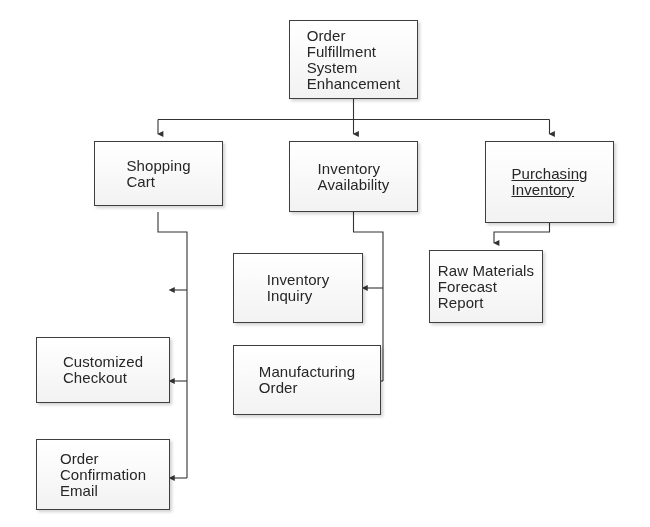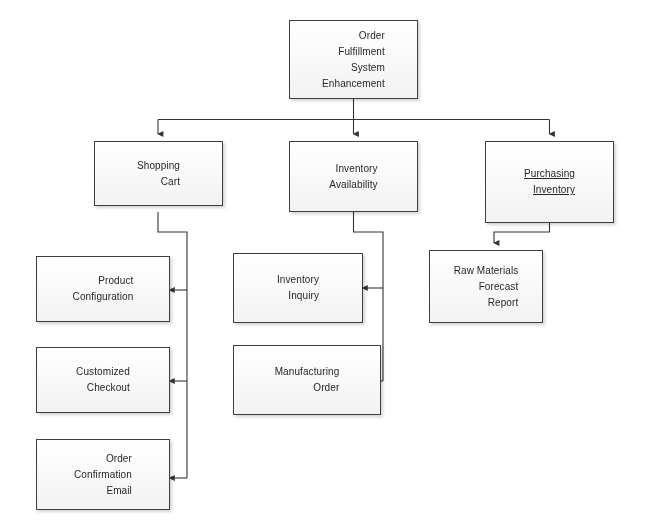--- a/index.html
+++ b/index.html
@@ -24,23 +24,23 @@
   }
   .node {
     position: absolute;
     box-sizing: border-box;
     border: 1px solid #3f3f3f;
     background: linear-gradient(to bottom, #ffffff 0%, #fbfbfb 35%, #f2f2f2 100%);
     box-shadow: 2px 2px 3px rgba(0,0,0,0.18);
     display: flex;
     align-items: center;
     justify-content: center;
-    text-align: right;
+    text-align: left;
     color: #262626;
-    font-size: 10px;
+    font-size: 15px;
     line-height: 16px;
     letter-spacing: 0.1px;
     z-index: 2;
   }
   .node-label {
     display: block;
     white-space: pre-line;
     padding: 0 4px;
   }
 </style>
@@ -99,26 +99,22 @@
   <div class="node" style="left:289px; top:141px; width:129px; height:71px;">
     <span class="node-label">Inventory
 Availability</span>
   </div>
 
   <div class="node" style="left:485px; top:141px; width:129px; height:82px;text-decoration:underline;">
     <span class="node-label">Purchasing
 Inventory</span>
   </div>
 
-  <div class="node" style="left:36px; top:256px; width:134px; height:66px;">
-    <span class="node-label">Product
-Configuration</span>
-  </div>
 
-  <div class="node" style="left:36px; top:347px; width:134px; height:66px;">
+  <div class="node" style="left:36px; top:337px; width:134px; height:66px;">
     <span class="node-label">Customized
 Checkout</span>
   </div>
 
   <div class="node" style="left:36px; top:439px; width:134px; height:71px;">
     <span class="node-label">Order
 Confirmation
 Email</span>
   </div>
 

